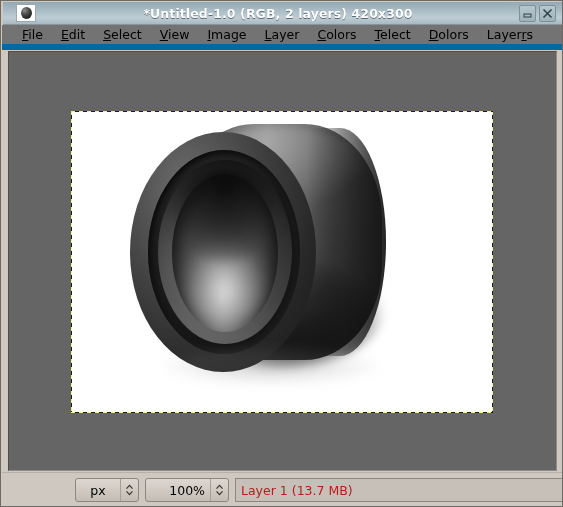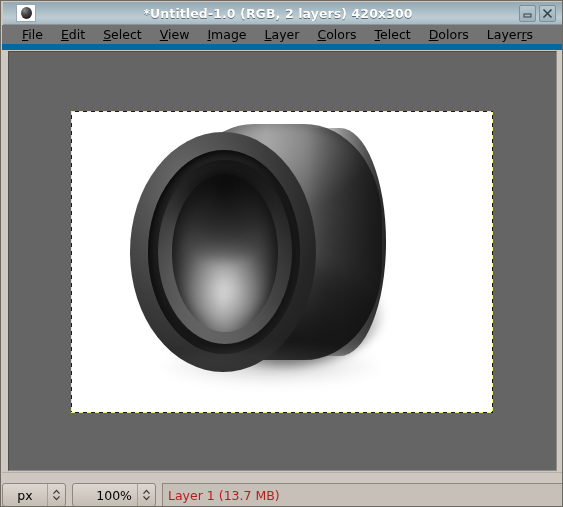--- a/index.html
+++ b/index.html
@@ -264,21 +264,22 @@
   
   #statusbar {
     position: absolute;
     left: 1px; top: 471px;
     width: 561px;
     height: 35px;
     box-sizing: border-box;
     background: #cec8c0;
     border-top: 1px solid #b6b0a8;
     display: flex;
-    align-items: flex-end;
+    align-items: center;
+    padding-left: 73px;
   }
   .combo {
     height: 24px;
     box-sizing: border-box;
     display: flex;
     align-items: stretch;
     background: linear-gradient(to bottom, #dcd7d0, #c4bdb4);
     border: 1px solid #8e877f;
     border-radius: 3px;
     margin-right: 6px;

